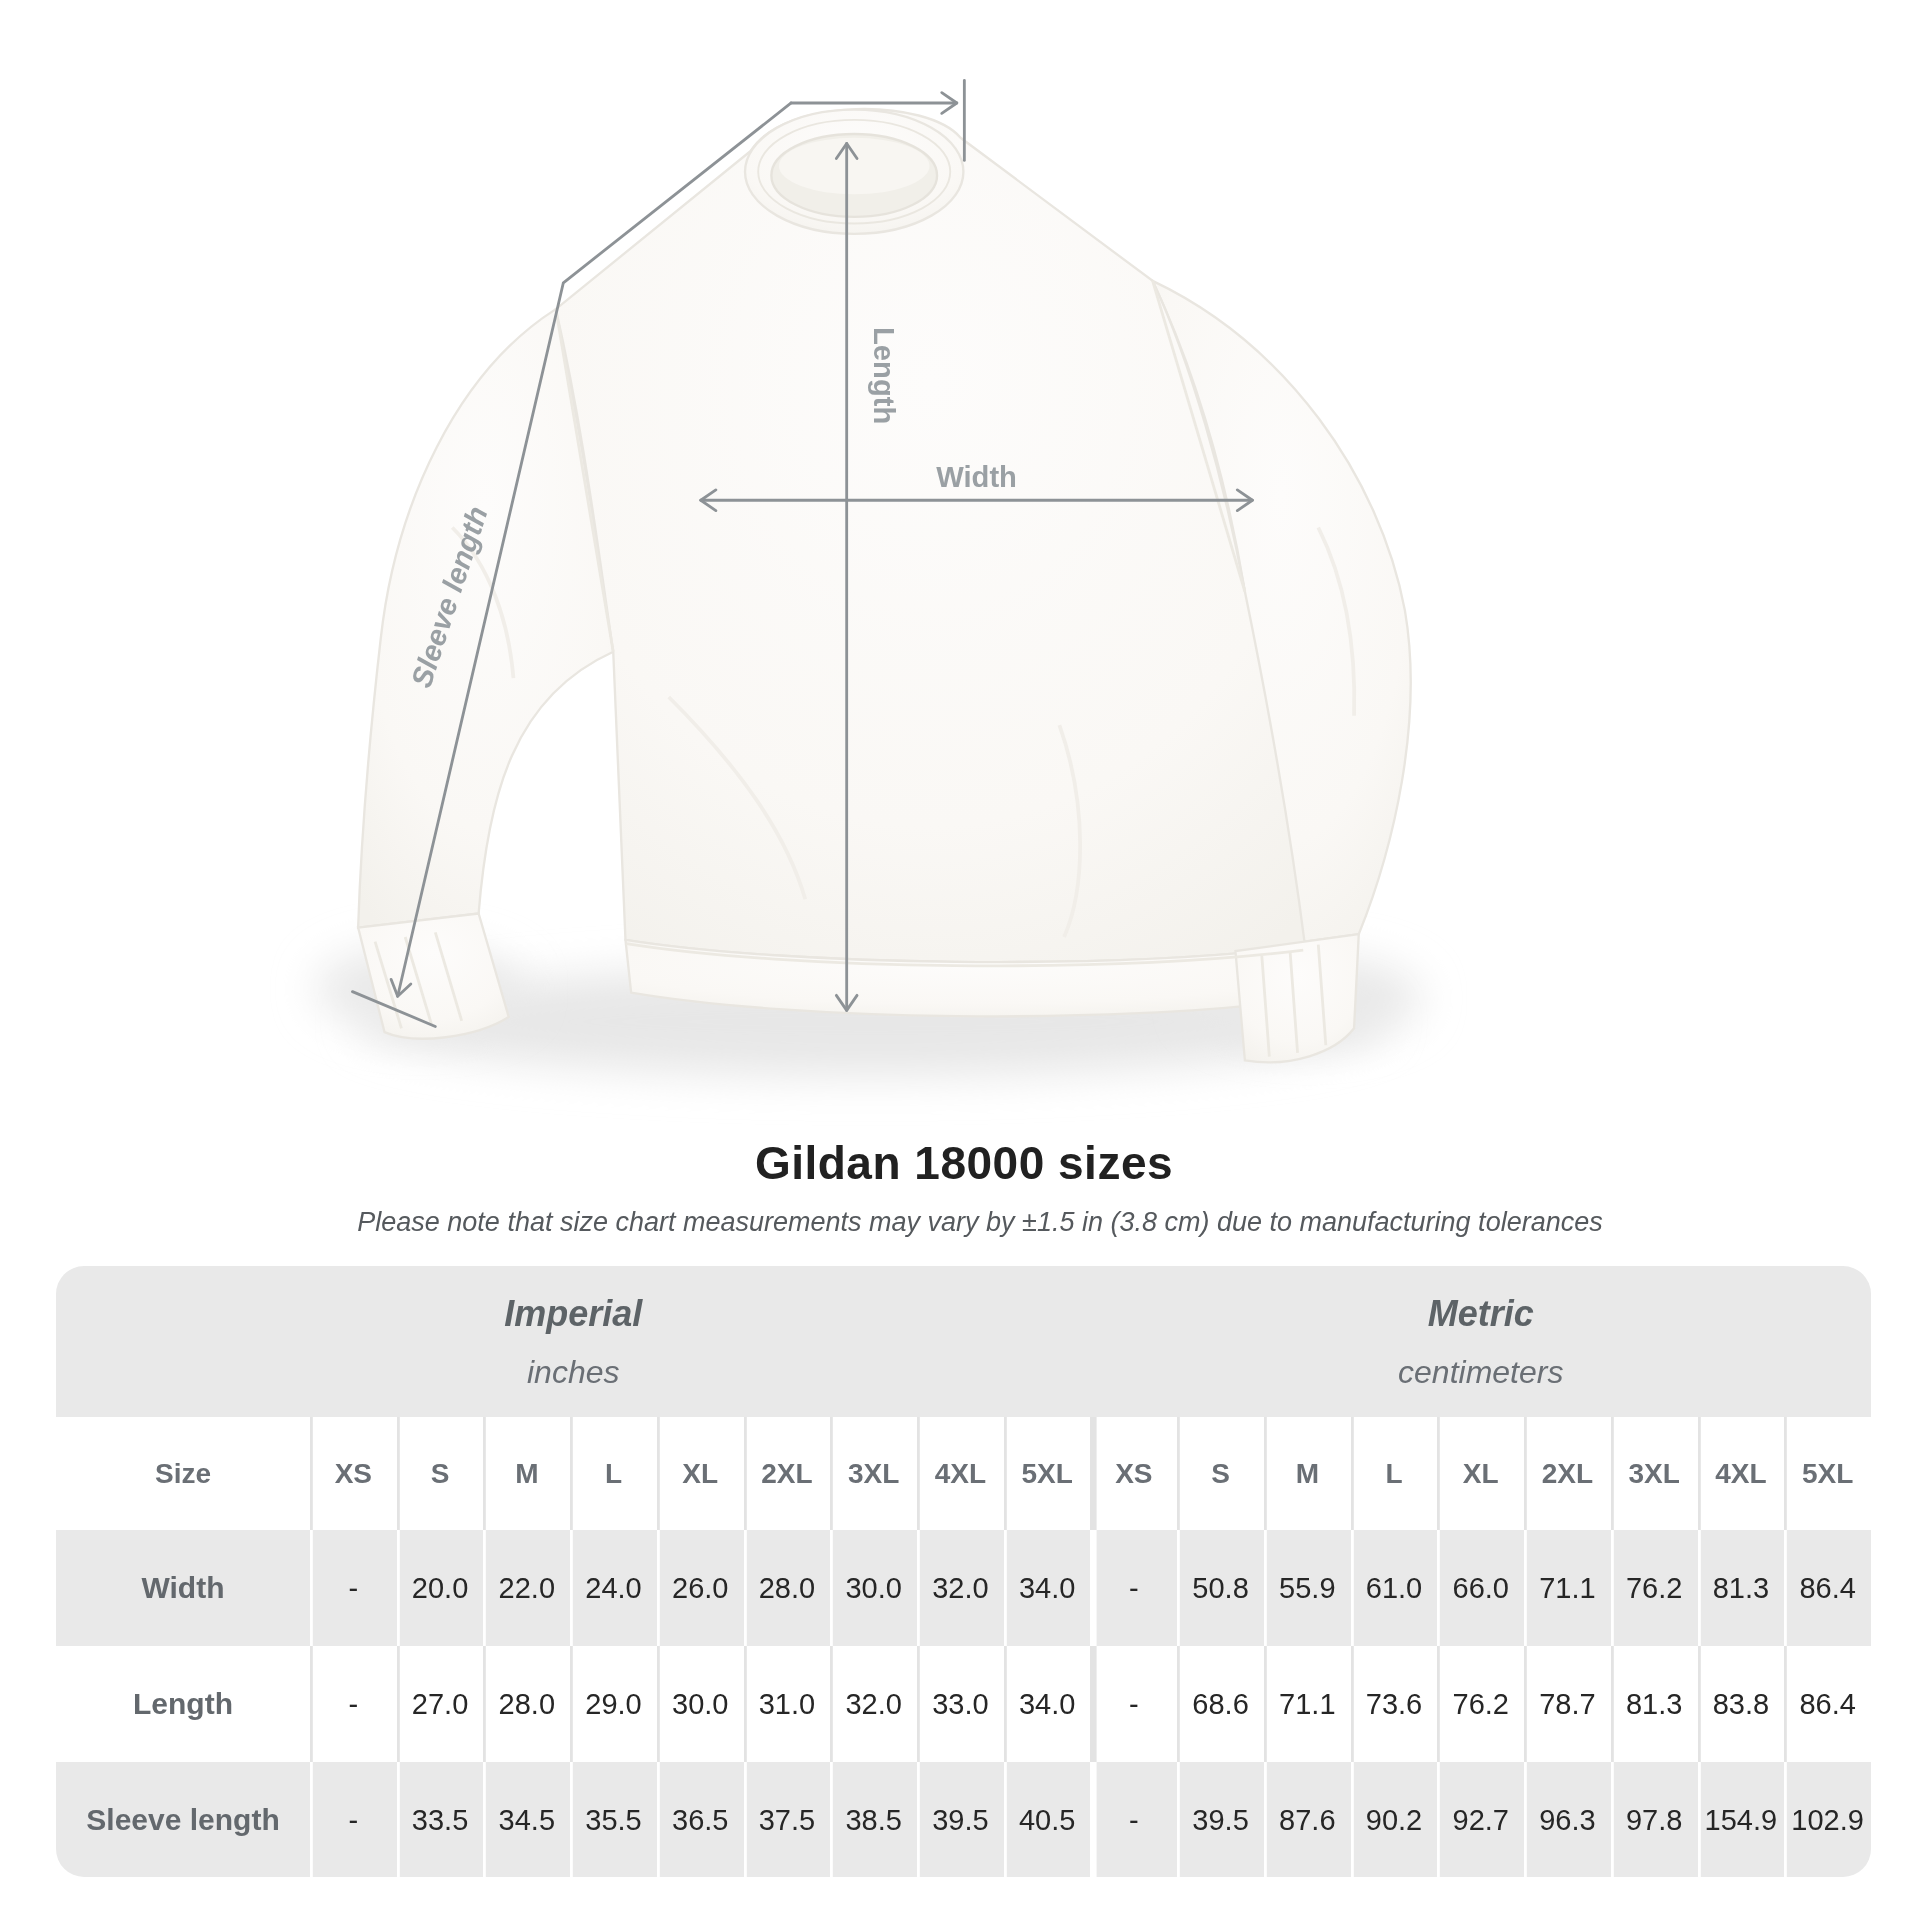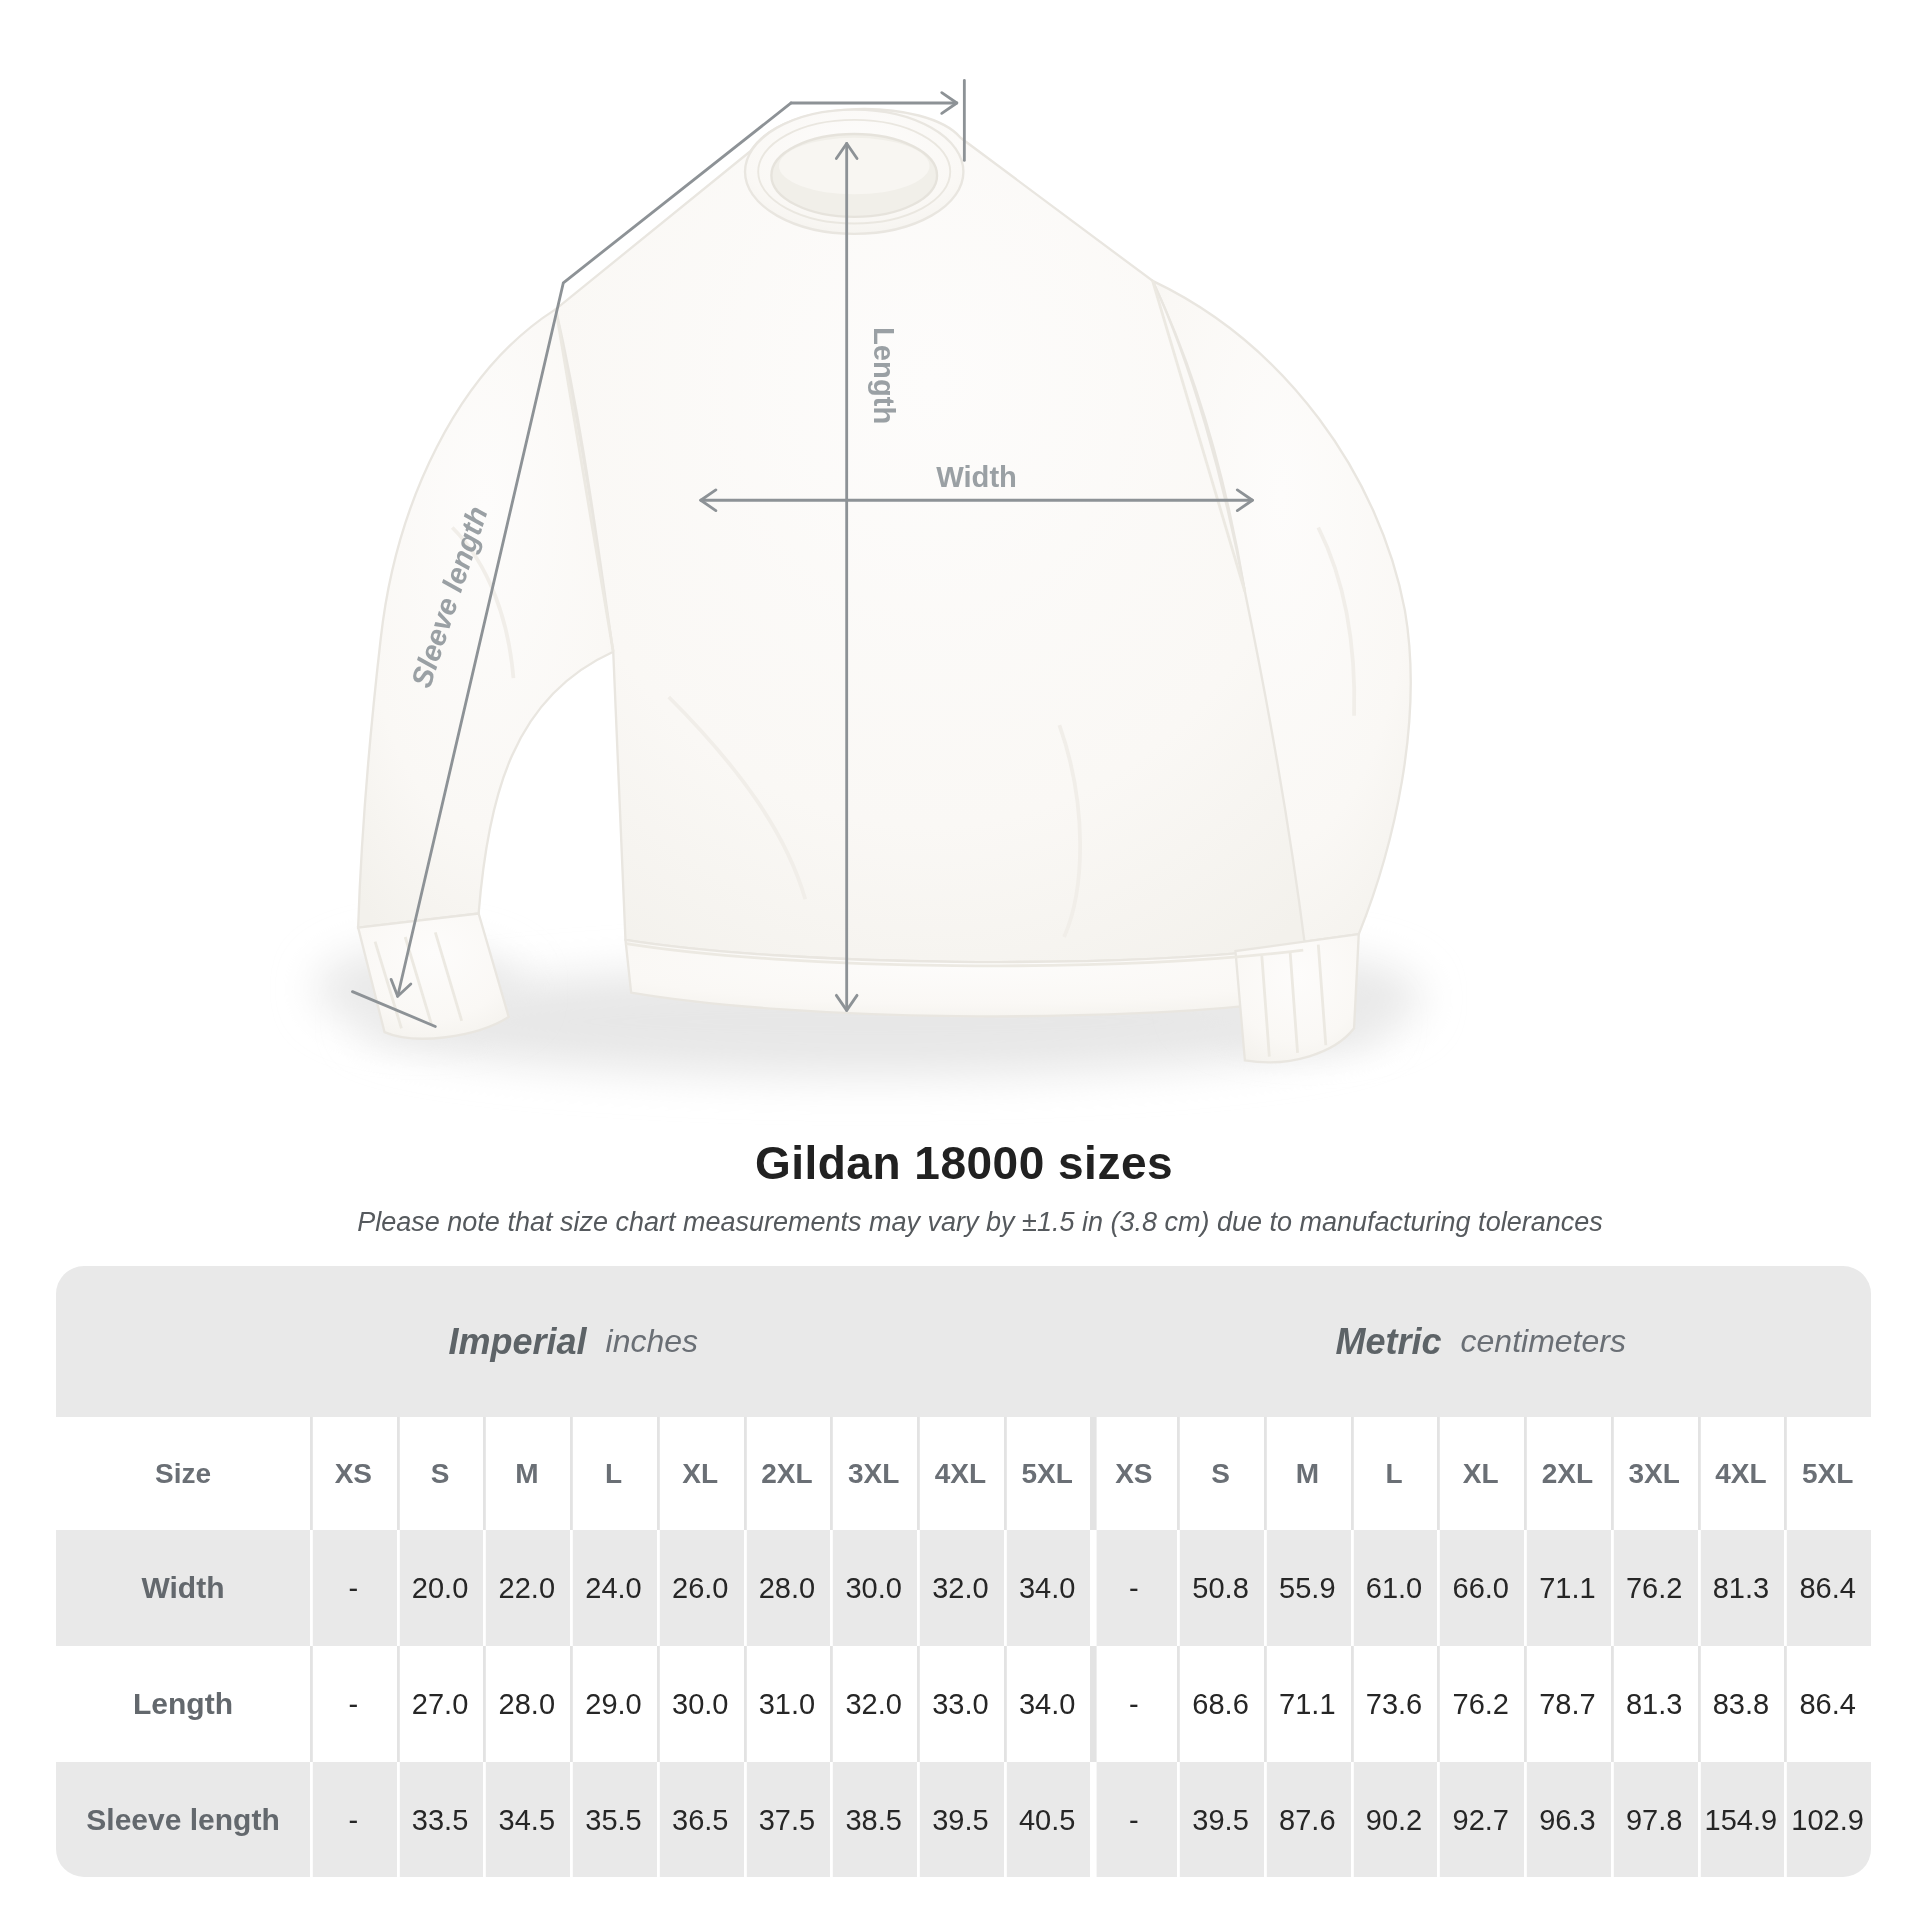--- a/index.html
+++ b/index.html
@@ -13,21 +13,21 @@
   #page-title{position:absolute;left:0;top:1136px;width:1928px;text-align:center;
               font-size:46px;font-weight:bold;color:#212121;letter-spacing:0.5px;}
   #page-subtitle{position:absolute;left:0;top:1207px;width:1928px;text-align:center;
               font-size:27px;font-style:italic;color:#55595d;padding-left:16px;}
   
   #size-table{position:absolute;left:56px;top:1266px;width:1815px;height:611px;
               display:grid;grid-template-columns:254px repeat(18,1fr);
               grid-template-rows:151px 113px 116px 116px 116px;
               border-radius:28px;overflow:hidden;grid-auto-flow:row;}
   .band-bg{grid-row:1;grid-column:1/20;background:#e9e9e9;}
-  .band-group{grid-row:1;z-index:1;display:flex;flex-direction:row;align-items:center;
+  .band-group{grid-row:1;z-index:1;display:flex;flex-direction:column;align-items:center;
               justify-content:center;gap:19px;}
   .bg-imperial{grid-column:1/11;}
   .bg-metric{grid-column:11/20;}
   .band-title{font-size:36px;font-weight:bold;font-style:italic;color:#5d6367;}
   .band-sub{font-size:32px;font-style:italic;color:#6a6f75;}
   .cell{display:flex;align-items:center;justify-content:center;font-size:29px;}
   .row-white{background:#ffffff;--sep:#e3e3e3;}
   .row-gray{background:#e9e9e9;--sep:#ffffff;}
   .cell.sep{box-shadow:inset 2.8px 0 0 var(--sep);}
   .cell.sep-wide{box-shadow:inset 6.6px 0 0 var(--sep);}

